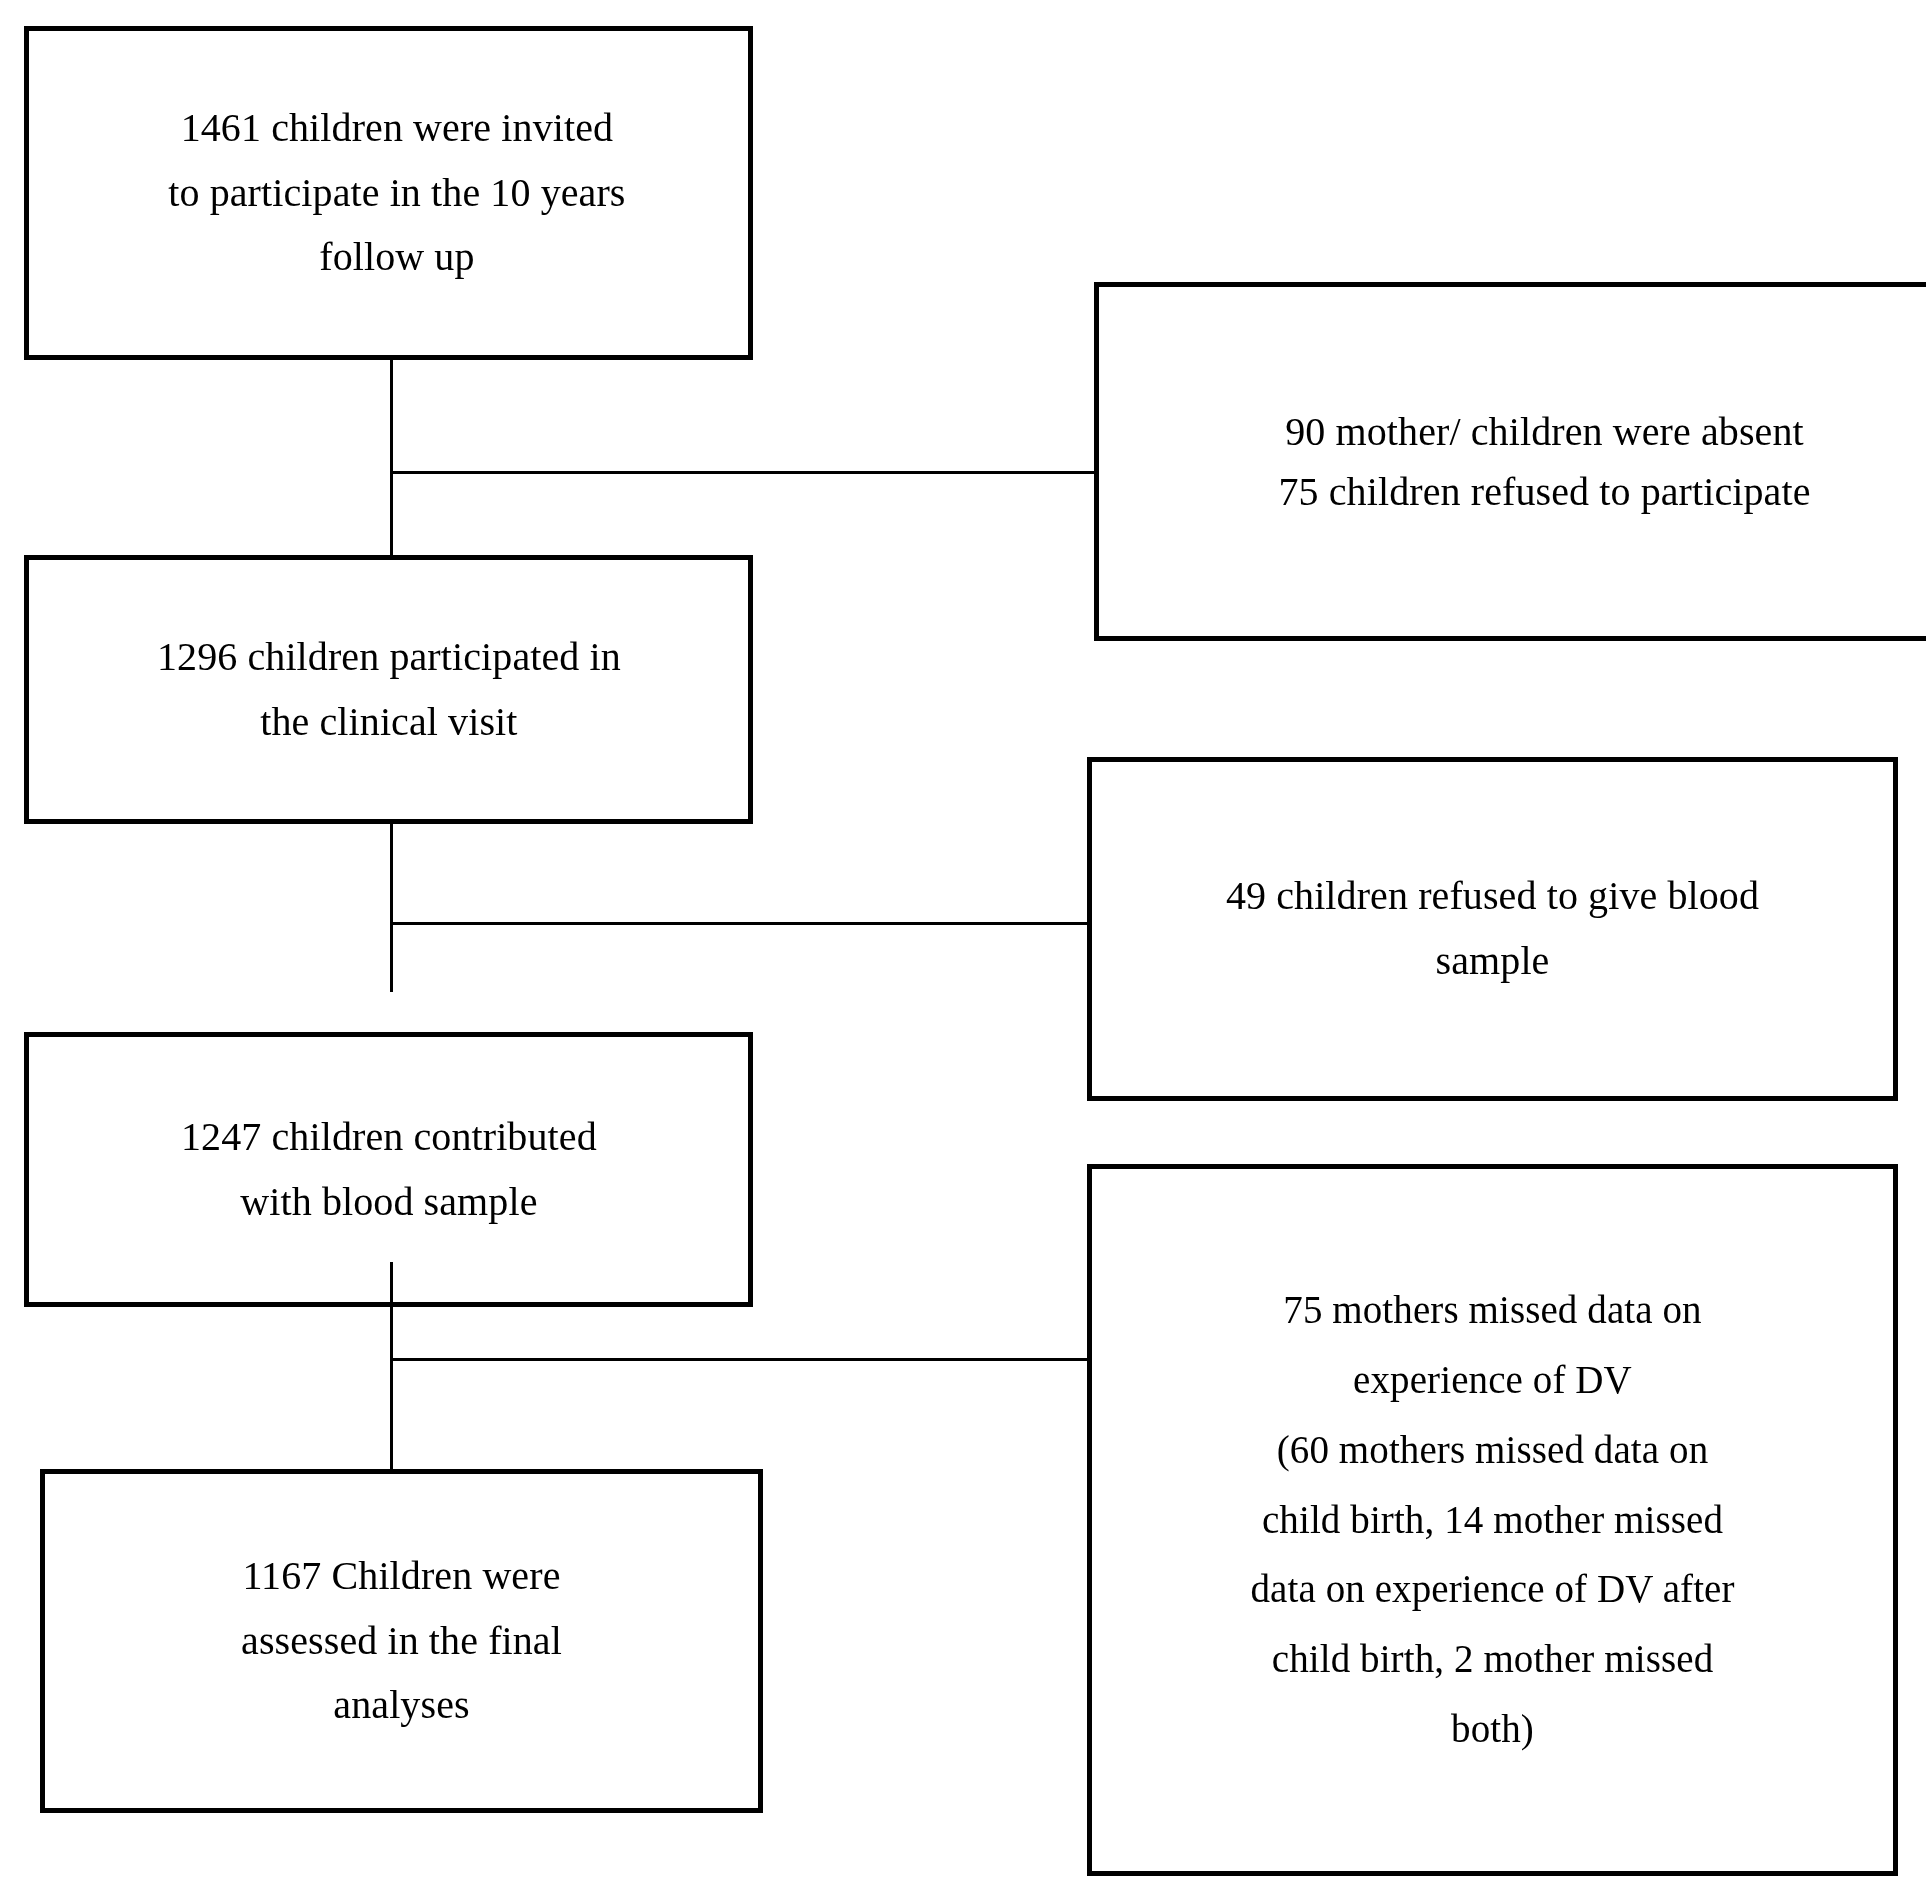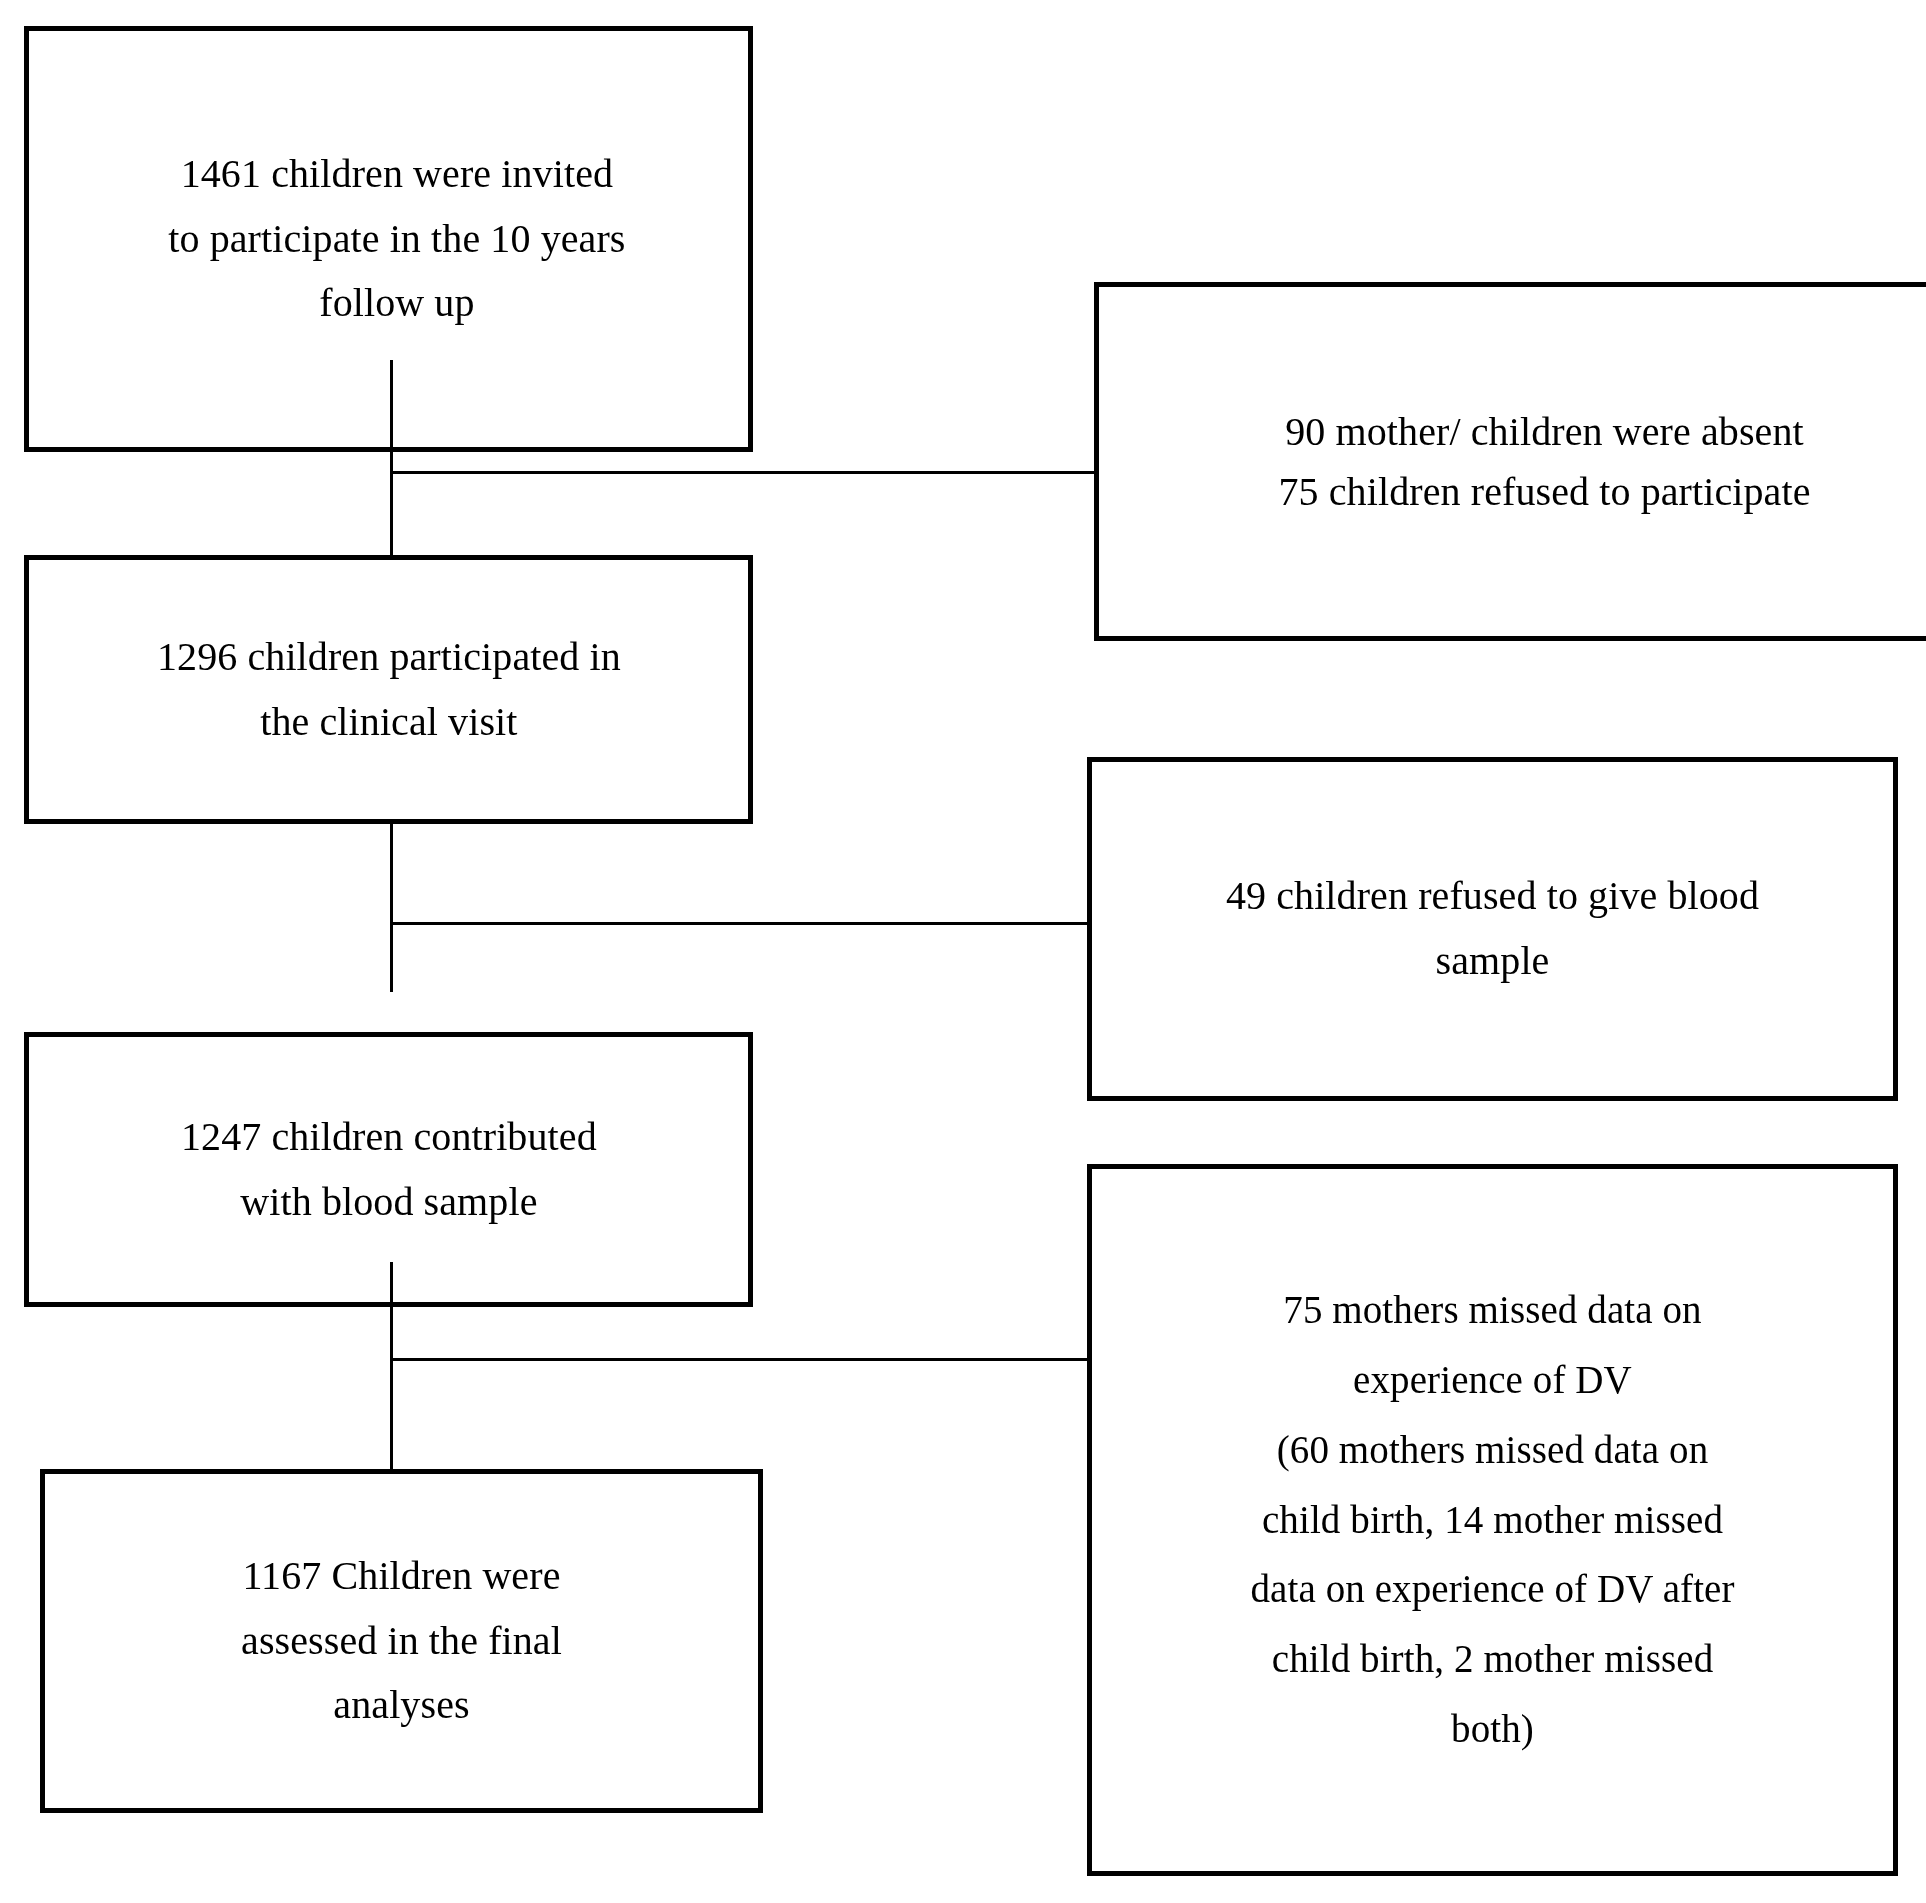--- a/index.html
+++ b/index.html
@@ -41,21 +41,21 @@
     position: absolute;
     width: 3.2px;
     background: #000000;
   }
   .connector-h {
     position: absolute;
     height: 3.2px;
     background: #000000;
   }
   
-  #box-invited      { left: 24.4px;  top: 26px;   width: 729px; height: 426px; padding-left: 16px; }
+  #box-invited      { left: 24.4px;  top: 26px;   width: 729px; height: 334px; padding-left: 16px; }
   
   #box-participated { left: 24.4px;  top: 555px;  width: 729px; height: 269px; }
   
   #box-blood        { left: 24.4px;  top: 988px; width: 729px; height: 275px; margin-top: 44px; }
   
   #box-final        { left: 40px;  top: 1469px; width: 723px; height: 344px; }
   
   #box-absent       { left: 1094px; top: 282px;  width: 901px; height: 359px; }
   
   #box-refused      { left: 1087px; top: 757px; width: 811px; height: 344px; }

